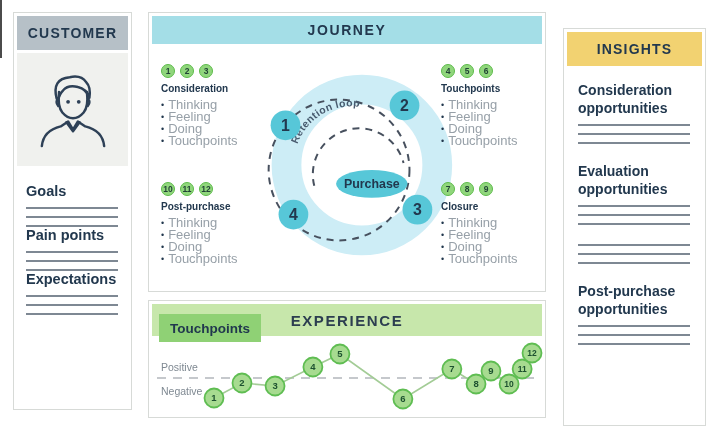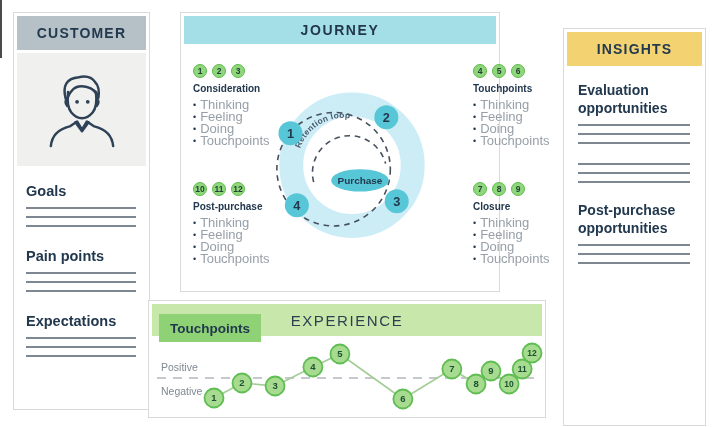--- a/index.html
+++ b/index.html
@@ -7,31 +7,31 @@
   body { font-family:"Liberation Sans", sans-serif; }
   .canvas { position:relative; width:720px; height:427px; background:#fff; overflow:hidden; }
   .edge-artifact { position:absolute; left:0; top:0; width:2px; height:58px; background:#4b4b4b; }
 
   .panel { position:absolute; background:#fff; border:1px solid #d7dad7; }
   .panel-header { position:absolute; left:3px; right:3px; top:3px; height:34px;
     display:flex; align-items:center; justify-content:center;
     font-weight:bold; font-size:14px; letter-spacing:1.2px; color:#22384e; }
 
   
-  .customer { left:13px; top:12px; width:137px; height:398px; }
+  .customer { left:13px; top:12px; width:119px; height:398px; }
   .customer .panel-header { background:#b6c0c7; }
   .avatar-box { position:absolute; left:3px; right:3px; top:40px; height:113px;
     background:#f0f1ee; display:flex; align-items:center; justify-content:center; }
   .cust-sections { position:absolute; left:12px; right:13px; top:170px; }
-  .cust-sec { margin-bottom:21px; }
+  .cust-sec { }
   .sec-title { font-weight:bold; font-size:14.5px; color:#22384e; margin-bottom:8px; }
   .bar { height:2px; background:#7e8893; margin-top:7px; }
 
   
-  .journey { left:148px; top:12px; width:320px; height:280px;margin-left:32px; }
+  .journey { left:148px; top:12px; width:398px; height:280px; }
   .journey .panel-header { height:28px; background:#a4dee7; letter-spacing:1.6px; }
   .journey-body { position:absolute; left:0; top:31px; right:0; bottom:3px; }
   #journey-svg { position:absolute; left:0; top:0; width:100%; height:100%; }
   .stage { position:absolute; width:104px; }
   .stage.tl { left:12px;  top:20px; }
   .stage.tr { left:292px; top:20px; }
   .stage.bl { left:12px;  top:138px; }
   .stage.br { left:292px; top:138px; }
   .badge-row { display:flex; gap:5px; margin-bottom:5px; }
   .badge { width:14px; height:14px; border-radius:50%; background:#90d67c;
@@ -39,21 +39,21 @@
     display:flex; align-items:center; justify-content:center; }
   .stage-title { font-weight:bold; font-size:10px; color:#22384e; margin-bottom:5px; }
   .bullet-line { display:flex; gap:4px; line-height:12px; }
   .bullet-dot { color:#22384e; font-size:9px; }
   .bullet-text { color:#97a0a8; font-size:13px;text-align:center; }
 
   
   .experience { left:148px; top:300px; width:398px; height:118px; }
   .exp-band { position:absolute; left:3px; right:3px; top:3px; height:32px;
     background:#c7e7ab; display:flex; align-items:center; justify-content:center;
-    font-weight:normal; font-size:15px; letter-spacing:1.6px; color:#2c3e50; }
+    font-weight:bold; font-size:15px; letter-spacing:1.6px; color:#2c3e50; }
   .touchpoints-chip { position:absolute; left:10px; top:13px; width:102px; height:28px;
     background:#8fd175; display:flex; align-items:center; justify-content:center;
     font-weight:bold; font-size:13.5px; color:#21384e; z-index:2; }
   #exp-chart { position:absolute; left:0; top:36px; width:398px; height:80px; }
 
   
   .insights { left:563px; top:28px; width:143px; height:398px; }
   .insights .panel-header { background:#f2d271; }
   .ins-sections { position:absolute; left:14px; right:15px; top:53px; }
   .ins-sec { margin-bottom:19px; }
@@ -255,20 +255,26 @@
         <text x="373.142" y="35.4" text-anchor="middle" font-size="8.5" font-weight="bold" fill="#1d5130">11</text>
         <circle cx="383" cy="16" r="9.5" fill="#a7db90" stroke="#5fbd52" stroke-width="1.8"></circle>
         <text x="383" y="19.4" text-anchor="middle" font-size="8.5" font-weight="bold" fill="#1d5130">12</text>
       </svg>
   </section>
 
   <section class="panel insights">
     <div class="panel-header">INSIGHTS</div>
     <div class="ins-sections" id="ins-sections">
         <div class="ins-sec">
+          <div class="ins-title">Consideration opportunities</div>
+          <div class="bar"></div>
+          <div class="bar"></div>
+          <div class="bar"></div>
+        </div>
+        <div class="ins-sec">
           <div class="ins-title">Evaluation opportunities</div>
           <div class="bar"></div>
           <div class="bar"></div>
           <div class="bar"></div>
         </div>
         <div class="ins-sec">
           <div class="bar"></div>
           <div class="bar"></div>
           <div class="bar"></div>
         </div>

